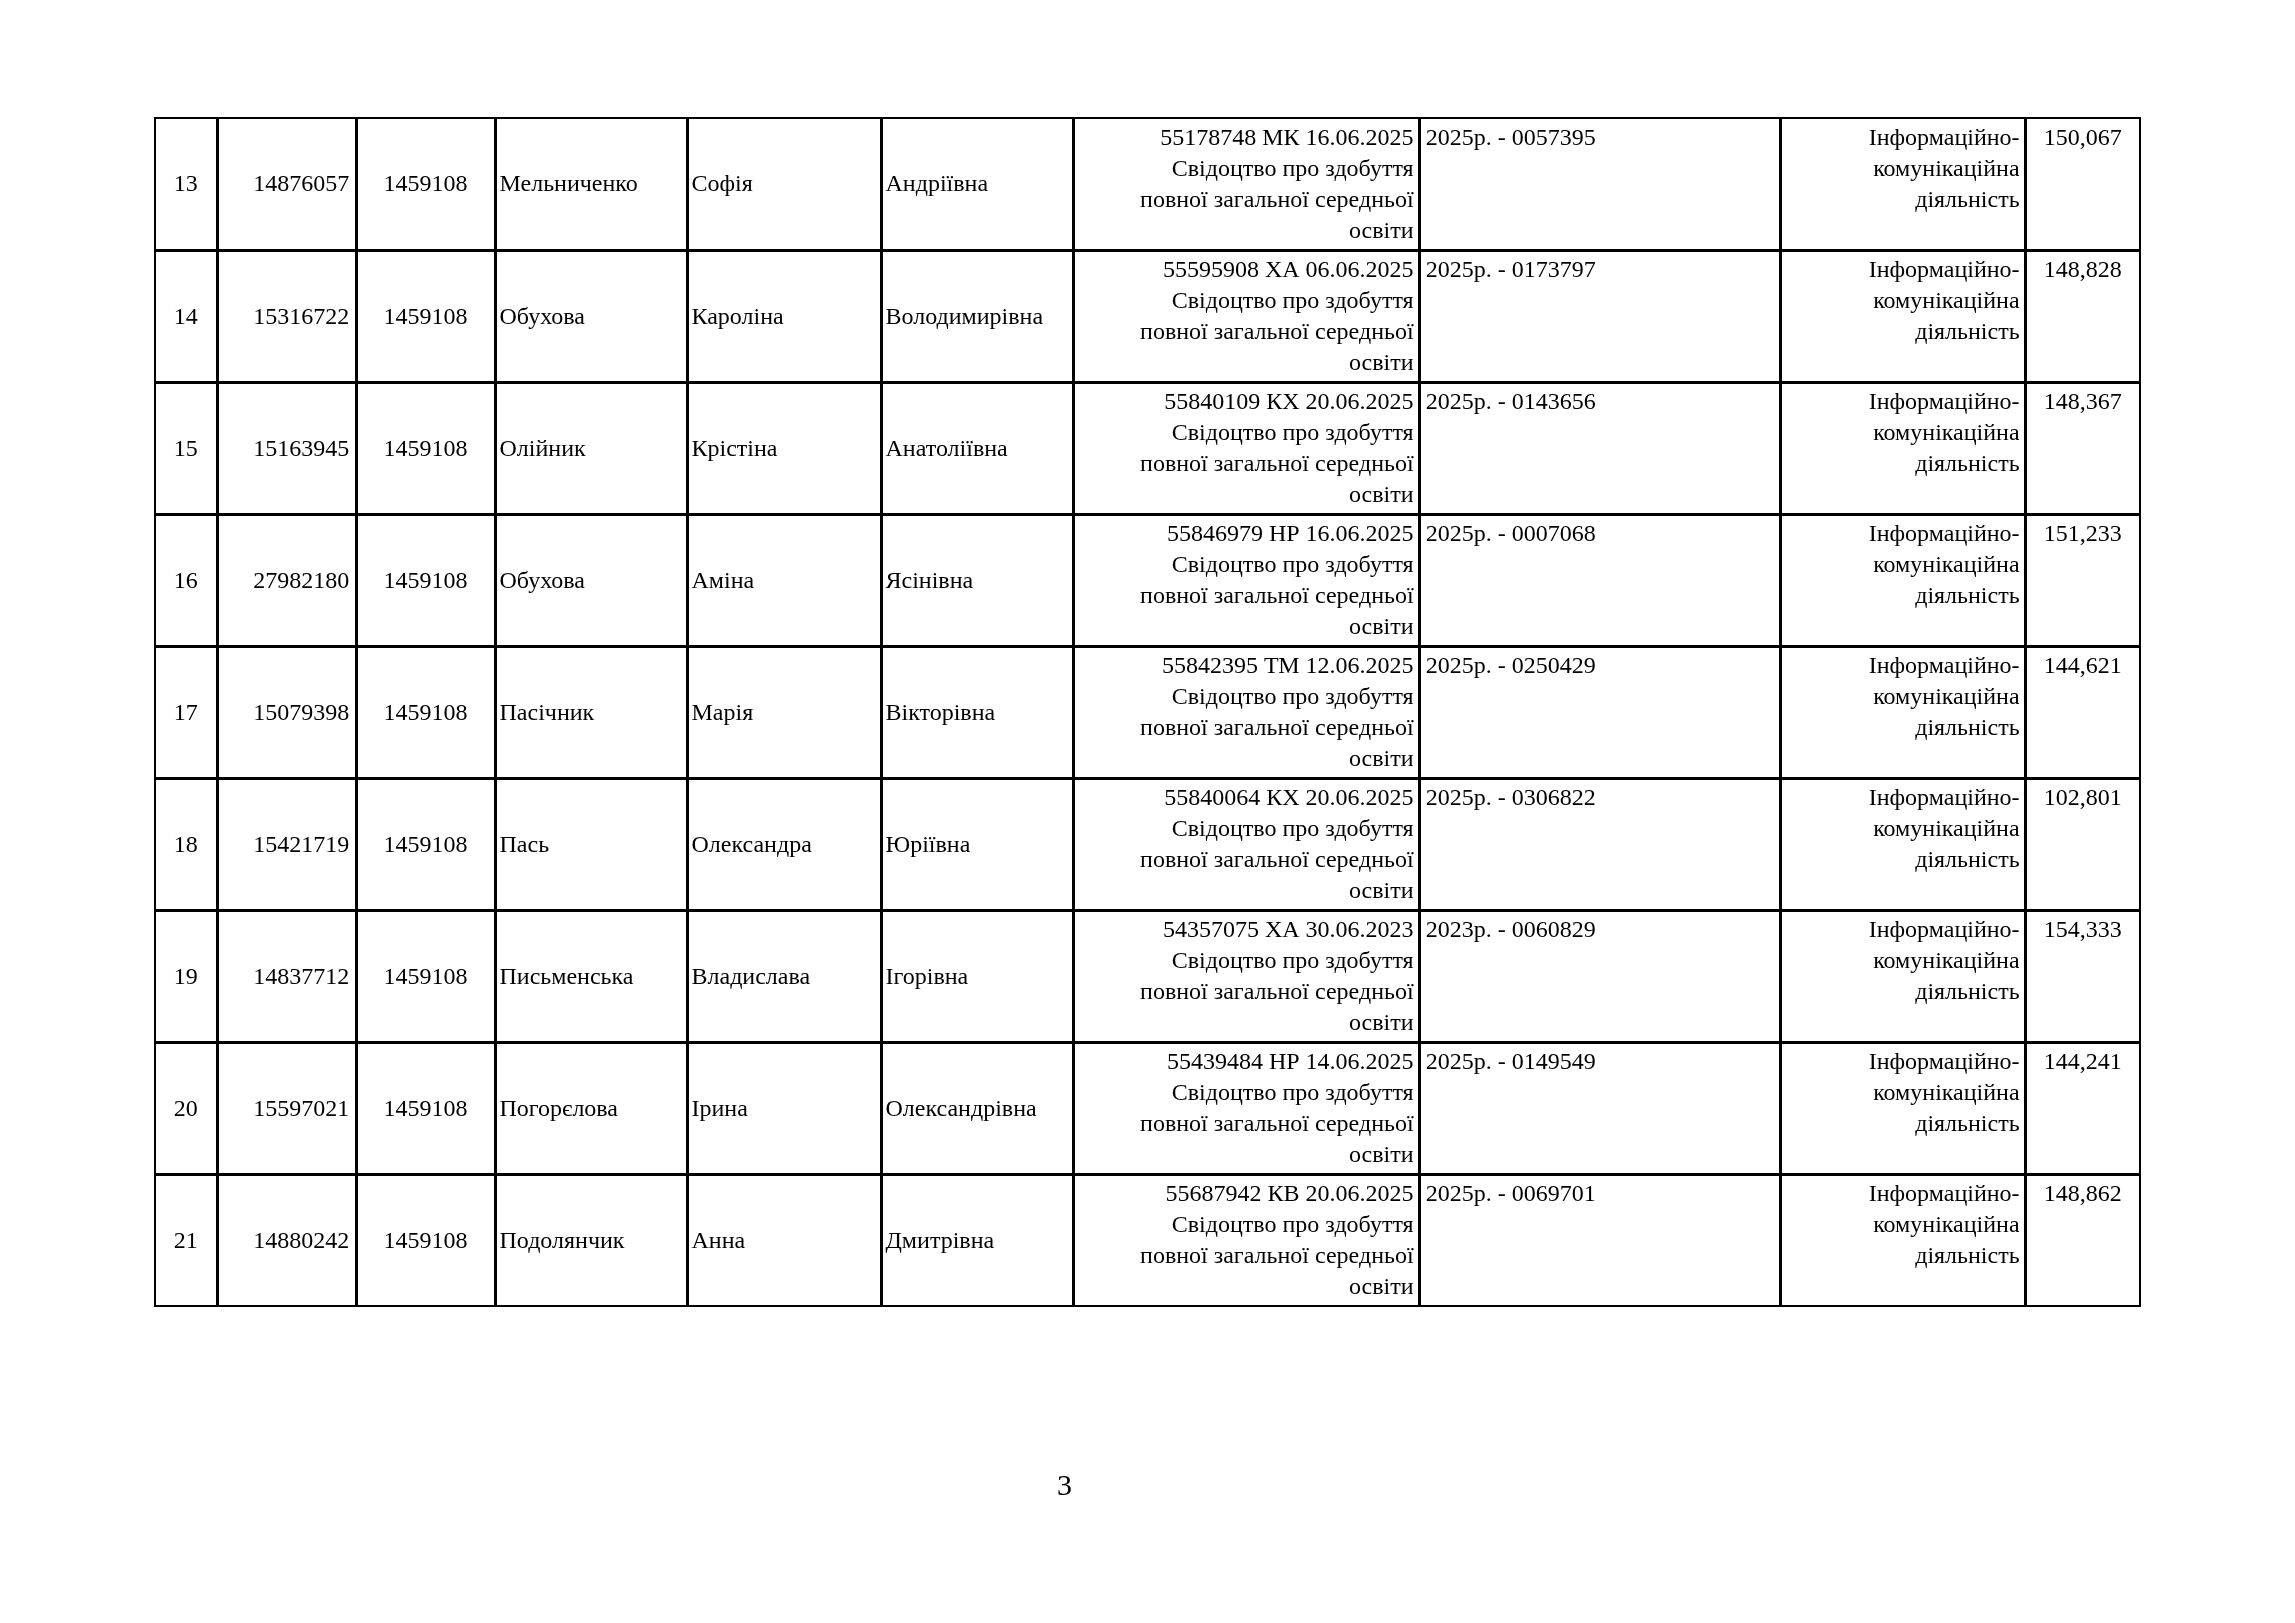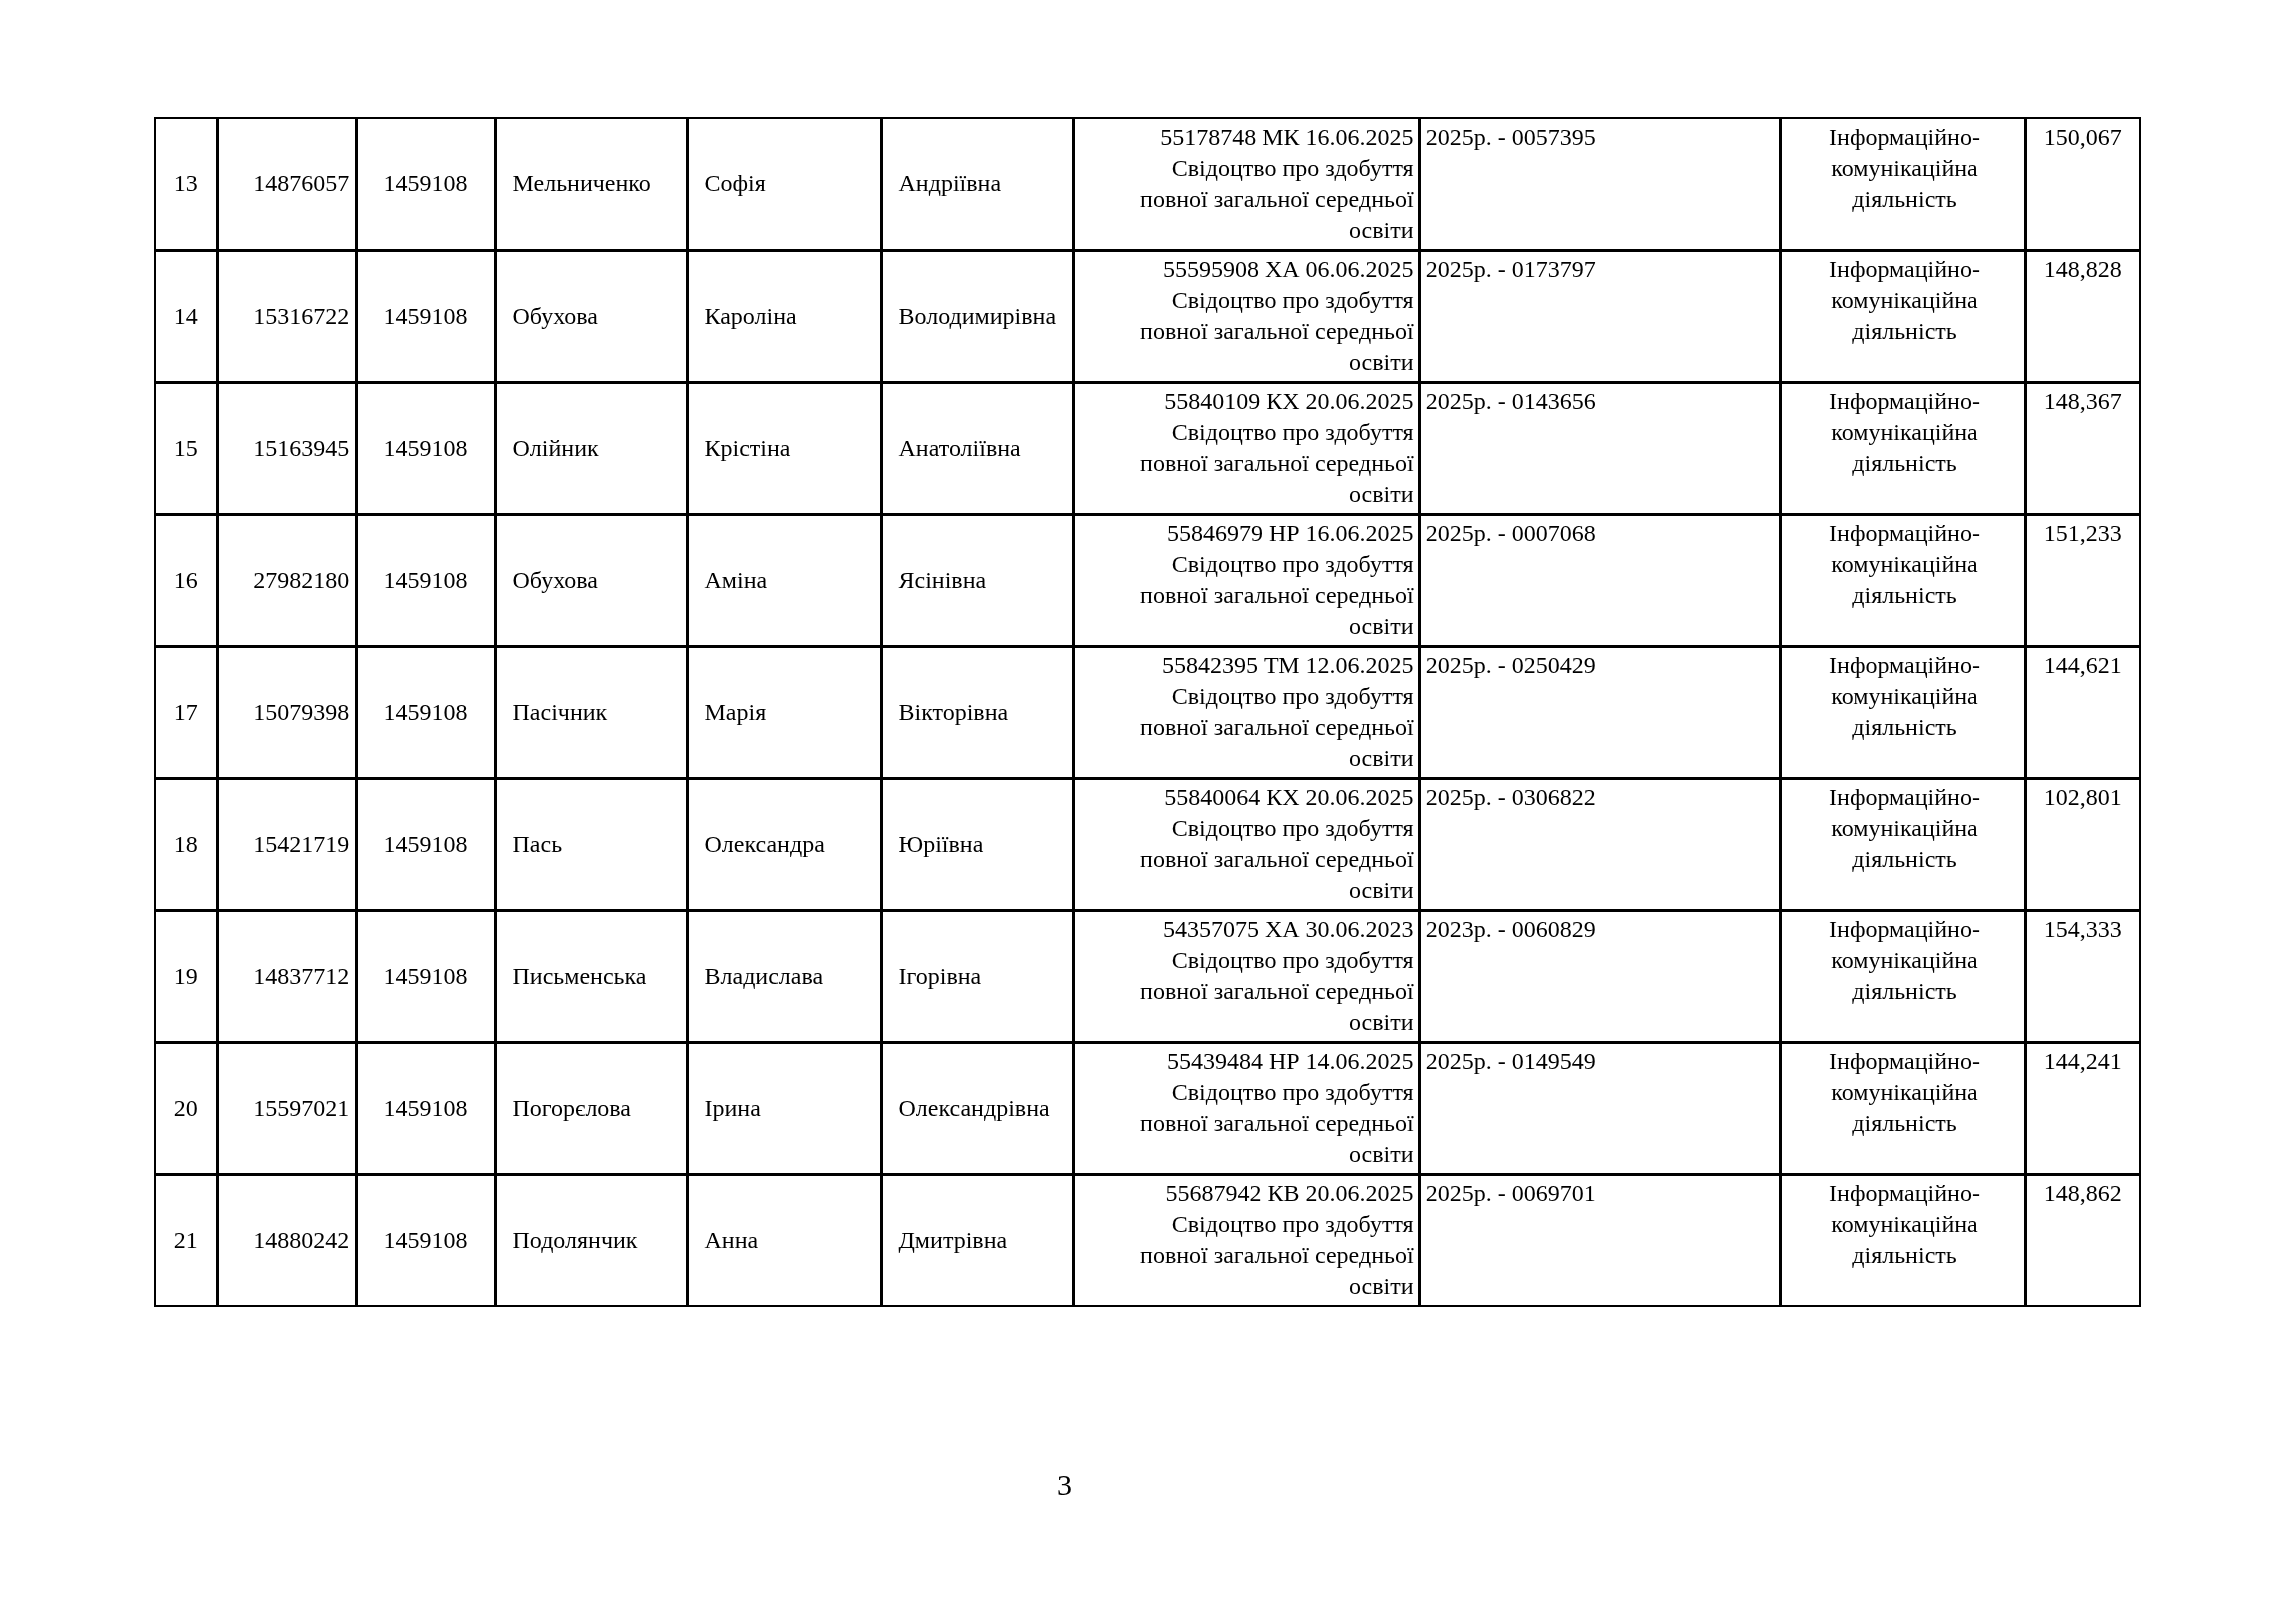--- a/index.html
+++ b/index.html
@@ -35,34 +35,34 @@
   }
   
   table.applicants tr:first-child td { border-top-width: 2px; }
   table.applicants tr:last-child td  { border-bottom-width: 2px; }
   table.applicants td:first-child    { border-left-width: 2px; }
   table.applicants td:last-child     { border-right-width: 2px; }
 
   td.c-num   { text-align: center; vertical-align: middle; }
   td.c-id    { text-align: right;  vertical-align: middle; padding-right: 5.2px; padding-left: 28px; }
   td.c-code  { text-align: center; vertical-align: middle; }
-  td.c-text  { text-align: left;   vertical-align: middle; padding-left: 16px; margin-left: 17px; }
+  td.c-text  { text-align: left;   vertical-align: middle; padding-left: 3px; margin-left: 17px; }
   td.c-cert  {
     text-align: right; vertical-align: top;
     padding: 2.6px 3.9px 0 5.2px;
     white-space: pre-line;
     line-height: 31px;
   }
   td.c-year  {
     text-align: left; vertical-align: top;
     padding: 2.6px 2.6px 0 5.2px;
     line-height: 31px;
   }
   td.c-activity {
-    text-align: center; vertical-align: top;
+    text-align: right; vertical-align: top;
     padding: 2.6px 3.9px 0 7.9px;
     white-space: pre-line;
     line-height: 31px;
   }
   td.c-score {
     text-align: center; vertical-align: top;
     padding-top: 2.6px;
     line-height: 31px;
   }
   .page-number {

